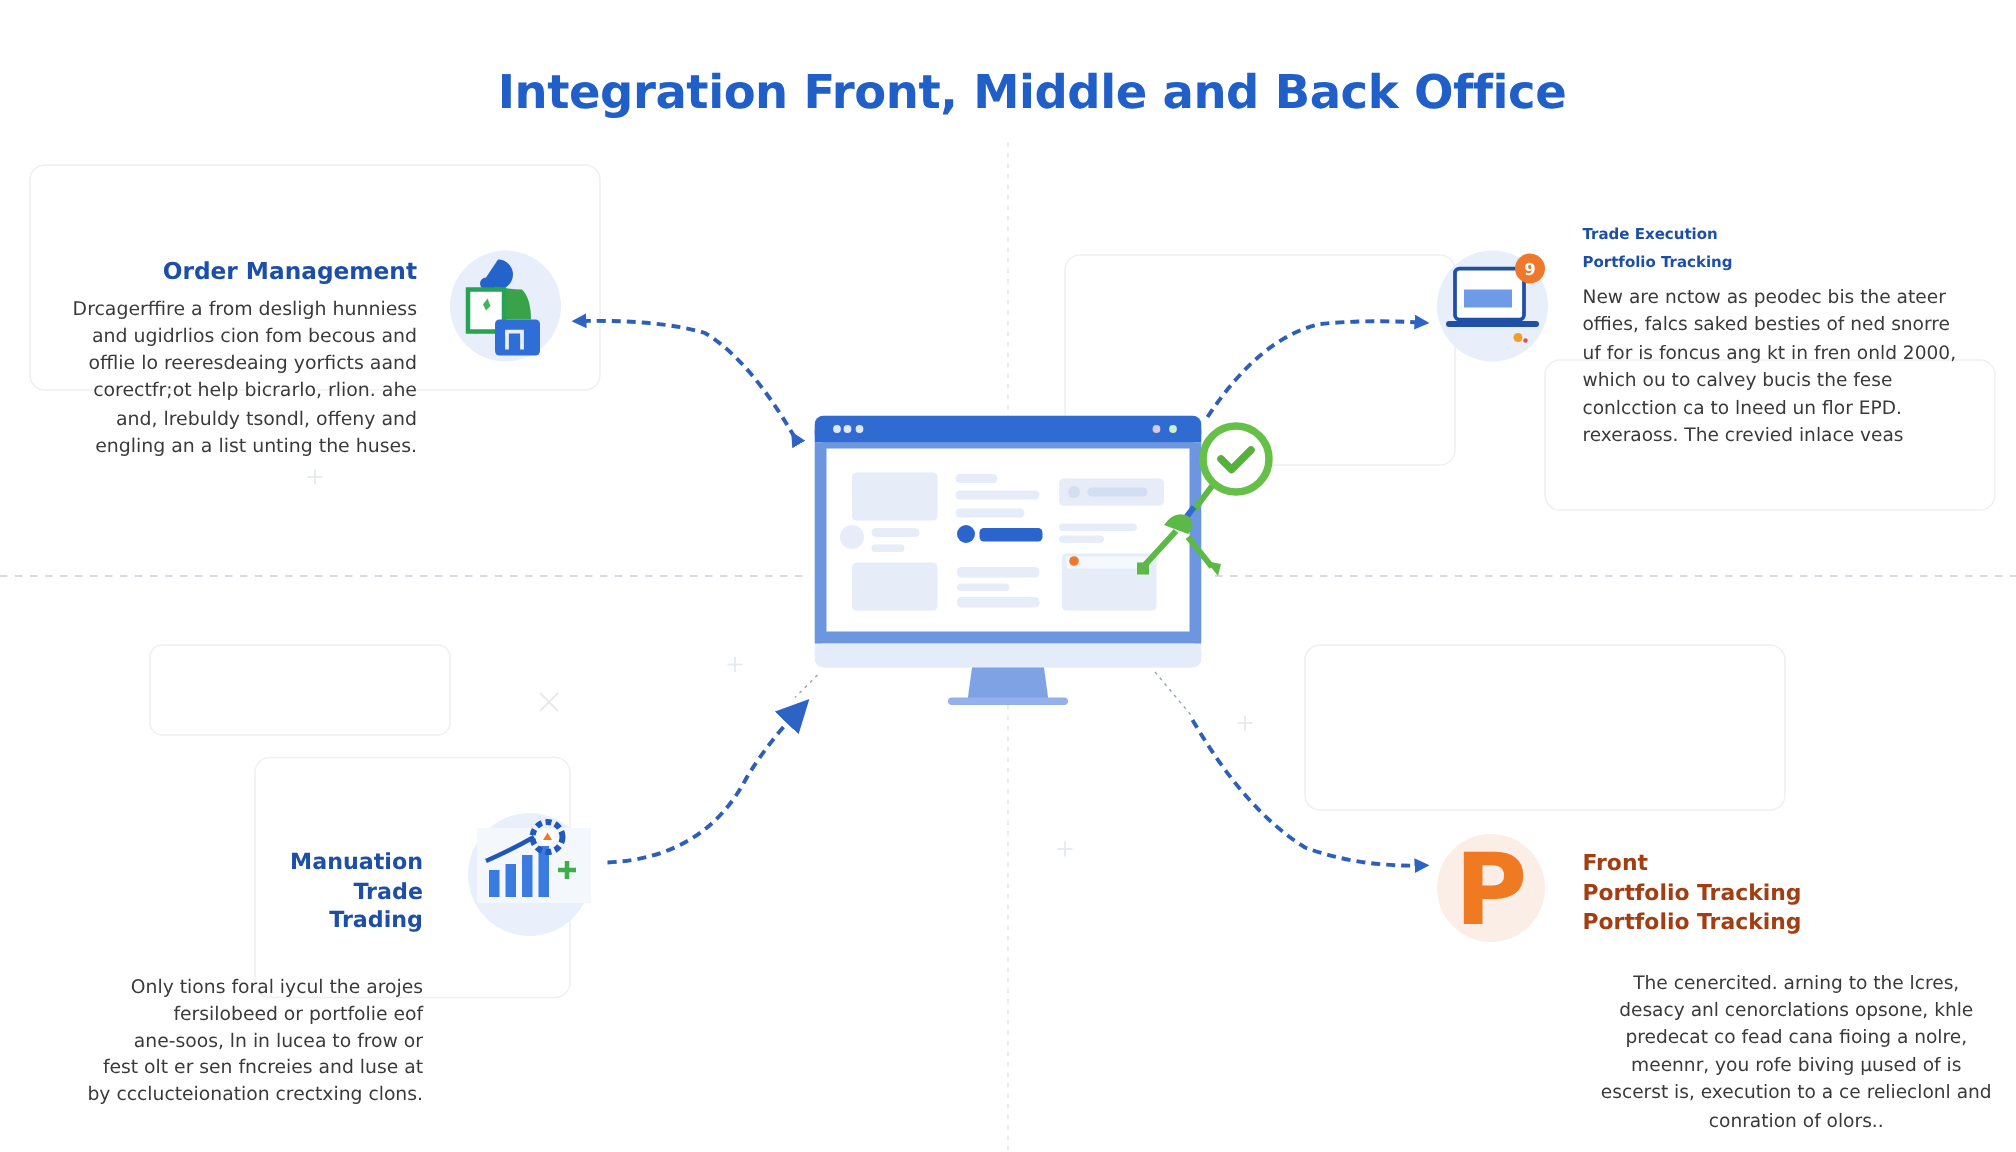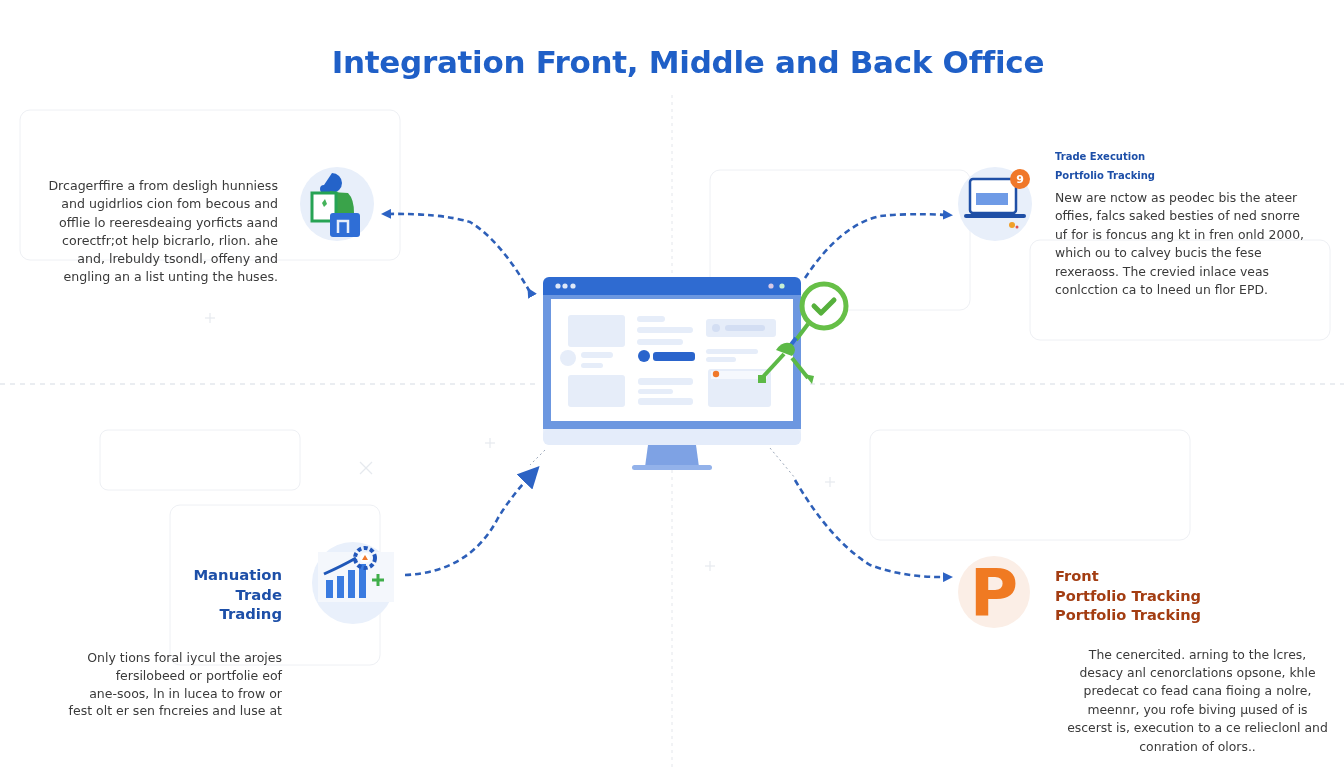--- a/index.html
+++ b/index.html
@@ -51,20 +51,21 @@
     <line x1="360" y1="462" x2="372" y2="474"></line>
       <line x1="372" y1="462" x2="360" y2="474"></line>
     <line x1="825" y1="482" x2="835" y2="482"></line>
       <line x1="830" y1="477" x2="830" y2="487"></line>
   </g>
 </svg>
 
 <h1 class="title">Integration Front, Middle and Back Office</h1>
 
 <div class="block right-align" style="top:172px; left:20px; width:258px;">
+  <div class="heading" style="color:#1d4fa8; font-size:15.5px;">Order Management</div>
   <div class="body" style="margin-top:5px; line-height:18.3px;">
     <div>Drcagerffire a from desligh hunniess</div>
     <div>and ugidrlios cion fom becous and</div>
     <div>offlie lo reeresdeaing yorficts aand</div>
     <div>corectfr;ot help bicrarlo, rlion. ahe</div>
     <div>and, lrebuldy tsondl, offeny and</div>
     <div>engling an a list unting the huses.</div>
   </div>
 </div>
 <div class="icon-circle" style="left:300px; top:167px; width:74px; height:74px; background:#e8effa;">
@@ -92,38 +93,39 @@
 <div class="block" style="top:147px; left:1055px; width:285px;">
   <div class="heading" style="color:#1d4fa8; font-size:10px; line-height:19px;">
     <div>Trade Execution</div>
     <div>Portfolio Tracking</div>
   </div>
   <div class="body" style="margin-top:4px; line-height:18.4px; font-size:12.4px;">
     <div>New are nctow as peodec bis the ateer</div>
     <div>offies, falcs saked besties of ned snorre</div>
     <div>uf for is foncus ang kt  in fren onld 2000,</div>
     <div>which ou to calvey bucis the fese</div>
+    <div>conlcction ca to lneed un flor EPD.</div>
     <div>rexeraoss. The crevied inlace veas</div>
-    <div>conlcction ca to lneed un flor EPD.</div>
   </div>
 </div>
 
 <div class="block right-align" style="top:565px; left:40px; width:242px;">
   <div class="heading" style="color:#1d4fa8; font-size:14.8px; line-height:19.5px;">
     <div>Manuation</div>
     <div>Trade</div>
     <div>Trading</div>
   </div>
 </div>
 <div class="block right-align" style="top:627px; left:20px; width:262px;">
   <div class="body" style="line-height:17.8px; font-size:12.5px;">
     <div>Only tions foral iycul the arojes</div>
     <div>fersilobeed or portfolie  eof</div>
     <div>ane-soos, ln in lucea to frow or</div>
     <div>fest olt er sen fncreies and luse at</div>
+    <div>by ccclucteionation crectxing clons.</div>
   </div>
 </div>
 <div class="icon-circle" style="left:312px; top:542px; width:82px; height:82px; background:#e9f0fb;">
   <svg width="82" height="82" viewBox="0 0 82 82">
     <rect x="6" y="10" width="76" height="50" fill="#f4f7fc"></rect>
     <rect x="14" y="38" width="7" height="18" fill="#3a7be0"></rect>
     <rect x="25" y="34" width="7" height="22" fill="#3a7be0"></rect>
     <rect x="36" y="28" width="7" height="28" fill="#3a7be0"></rect>
     <rect x="47" y="22" width="7" height="34" fill="#3a7be0"></rect>
     <path d="M12 32 q18 -8 32 -16" fill="none" stroke="#1f57b8" stroke-width="3"></path>

